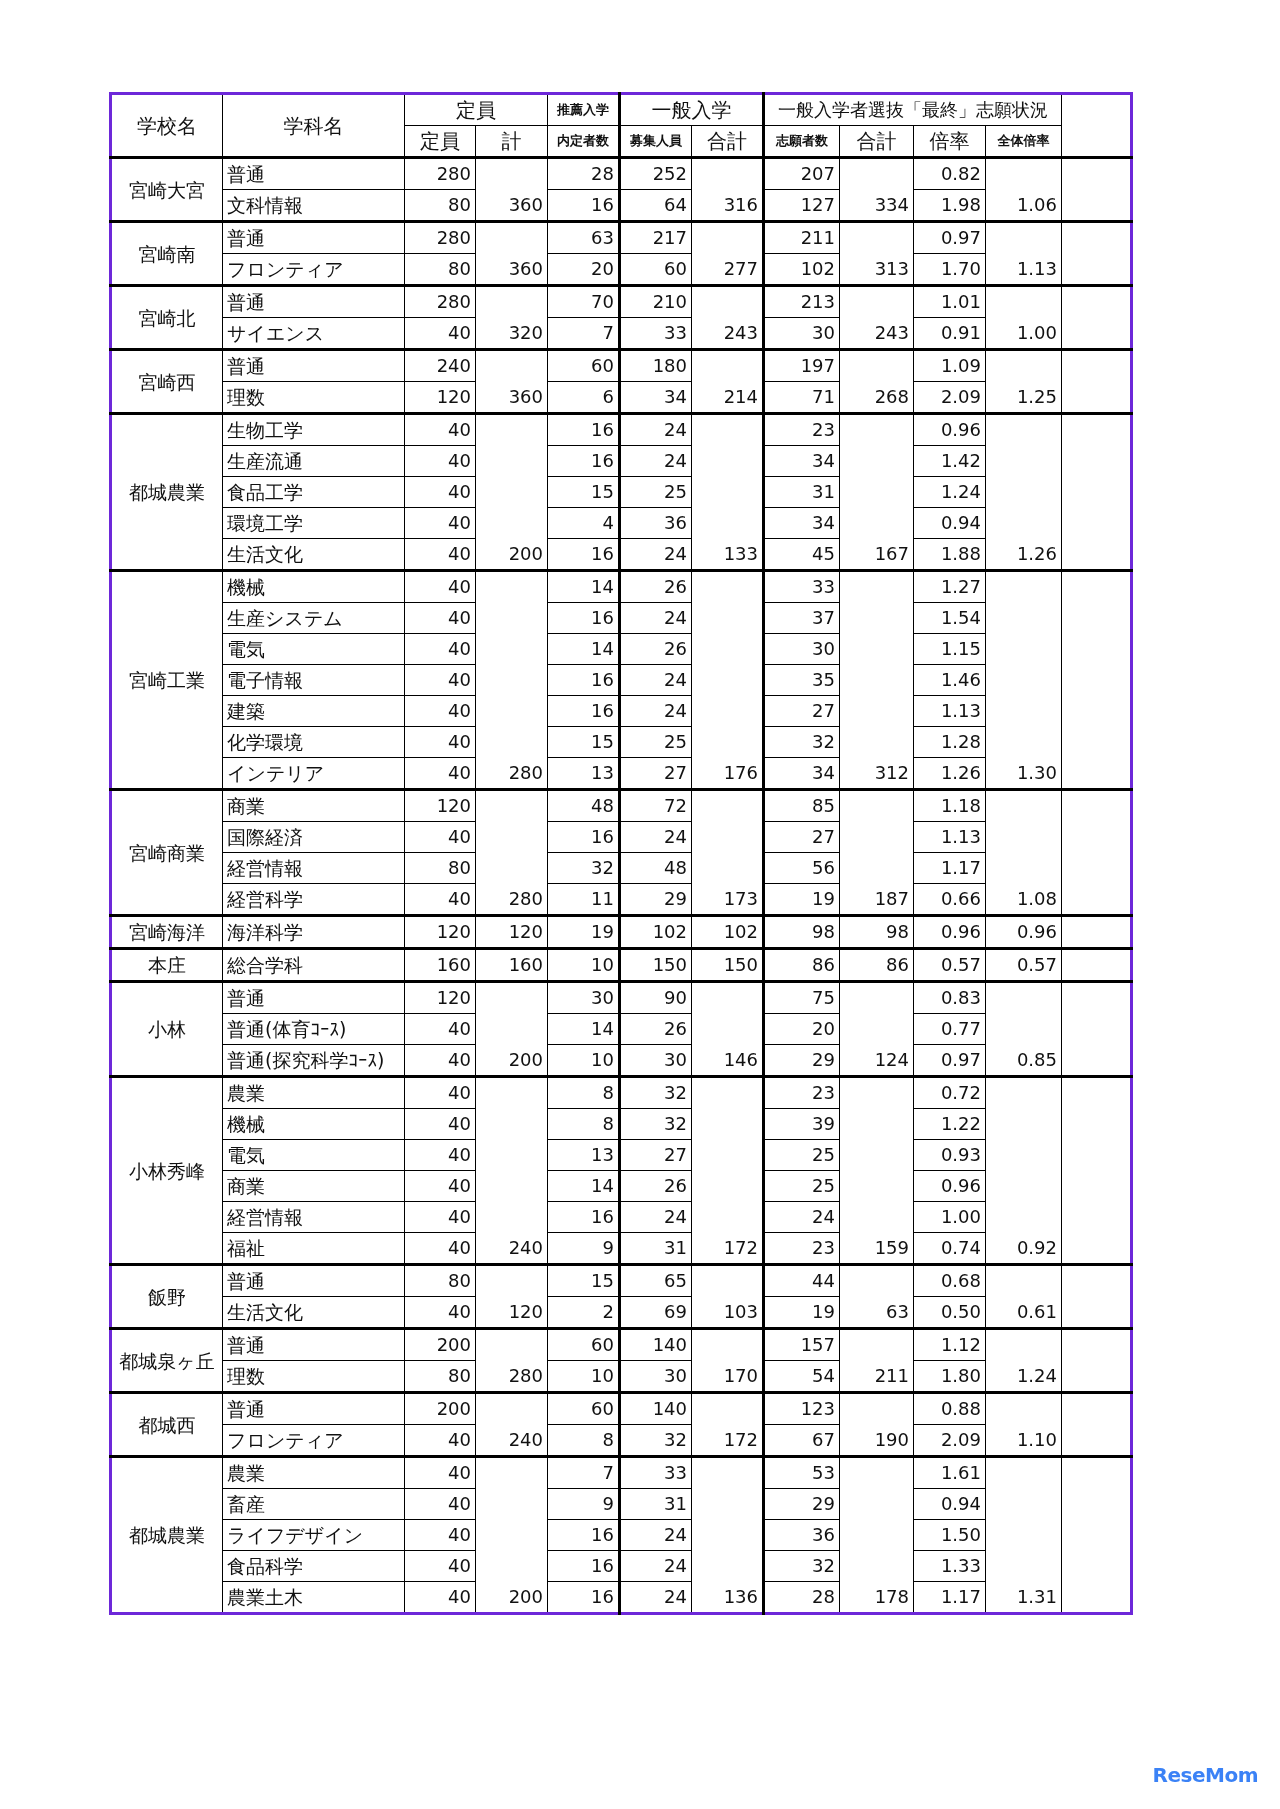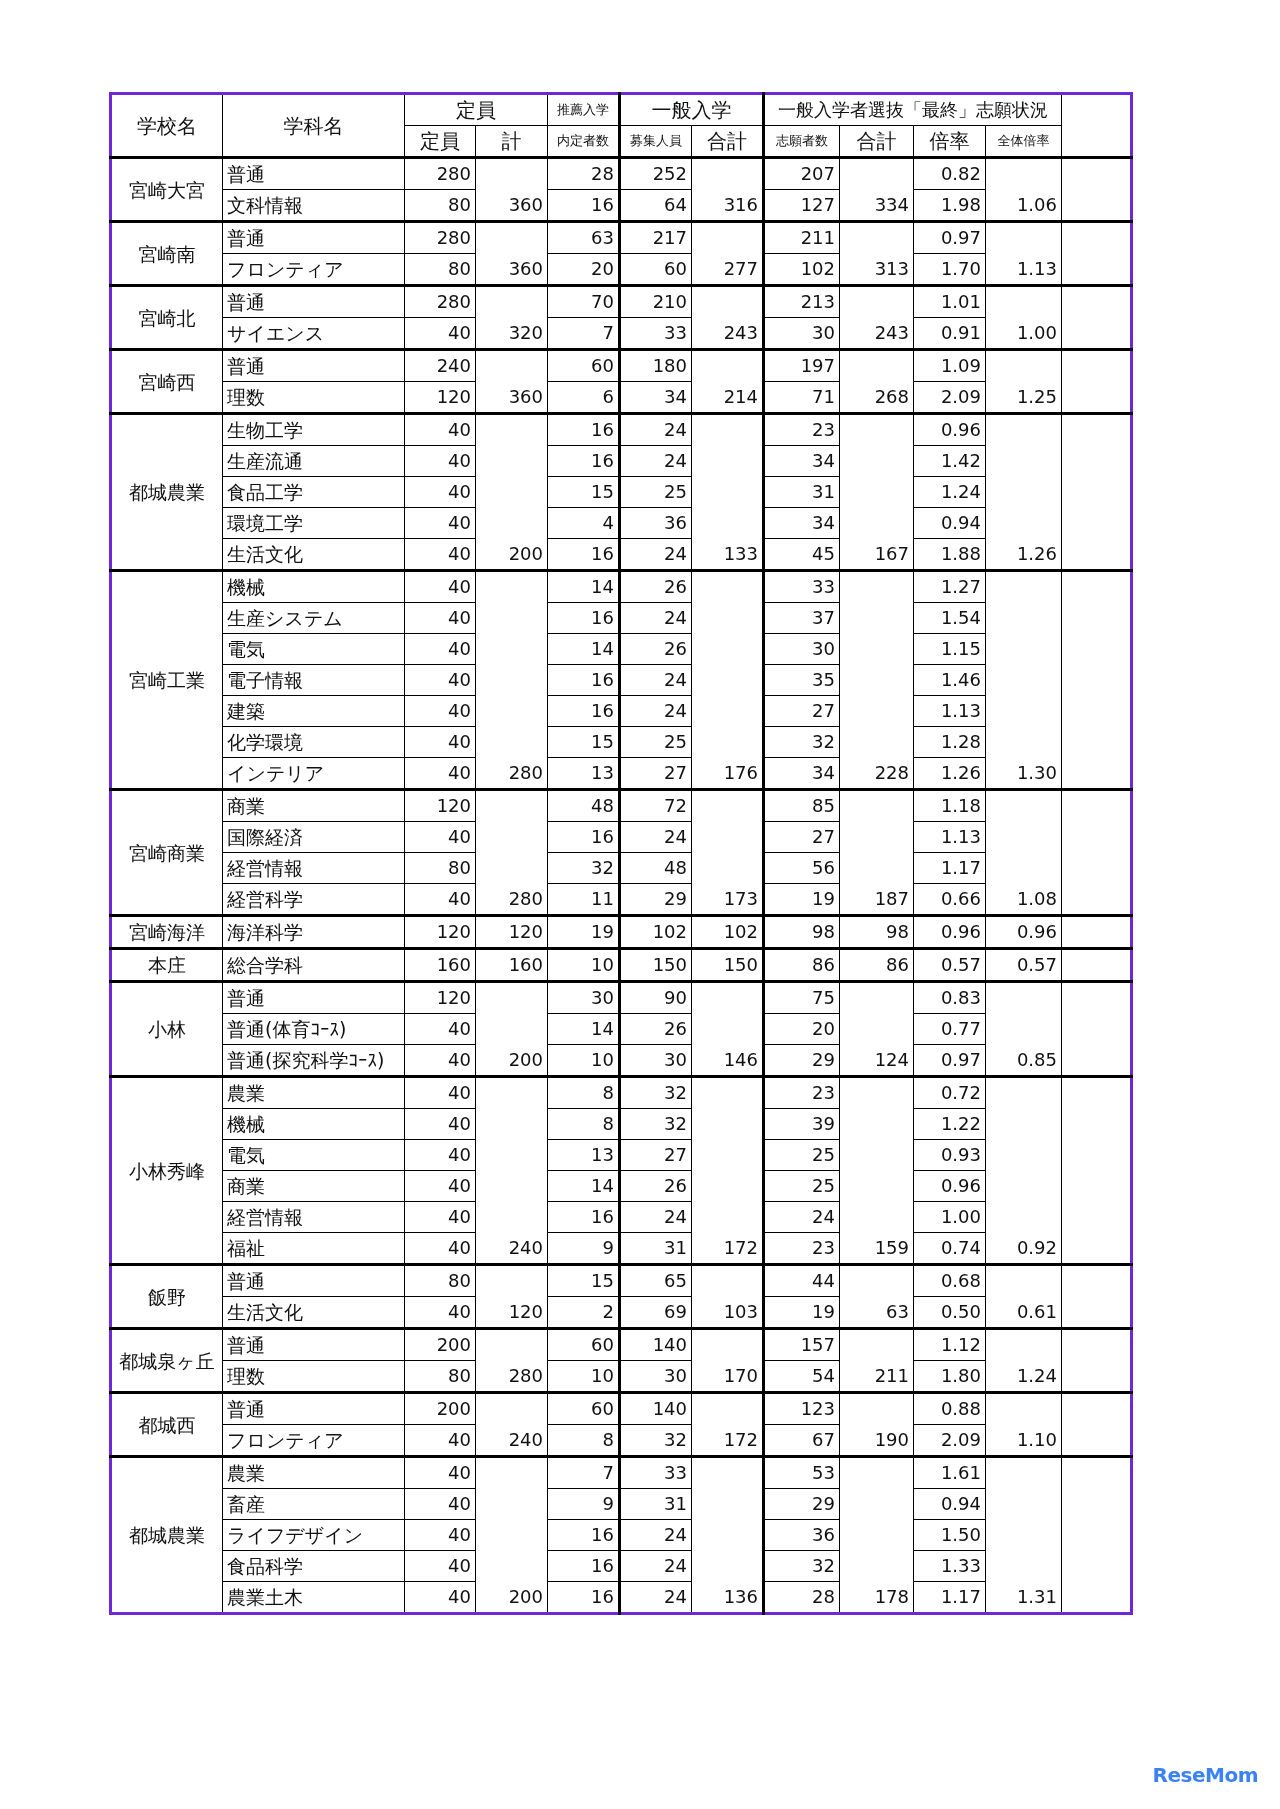--- a/index.html
+++ b/index.html
@@ -3,21 +3,21 @@
 <meta charset="utf-8">
 <style>
   html, body { margin:0; padding:0; background:#fff; }
   body { width:1280px; height:1809px; position:relative; overflow:hidden;
          font-family:"DejaVu Sans","Liberation Sans",sans-serif; color:#111; }
   #sheet { position:absolute; left:109px; top:92px; }
   table { border-collapse:collapse; table-layout:fixed; border:3px solid #6d28d9; }
   td, th { border:1px solid #000; padding:0 4px; height:30px; font-size:18px;
            font-weight:normal; white-space:nowrap; overflow:hidden; line-height:30px; }
   th { text-align:center; font-size:20px; }
-  th.small { font-size:13px; }
+  th.small { font-size:13px;font-weight:bold; }
   td.school { text-align:center; font-size:19px; vertical-align:middle; }
   td.dept { text-align:left; font-size:19px; }
   td.num { text-align:right; }
   td.tot { text-align:right; vertical-align:bottom; }
   .bl { border-left:3px solid #000; }
   .bt { border-top:3px solid #000; }
   .bb { border-bottom:3px solid #000; }
   #logo { position:absolute; right:22px; bottom:22px; font-family:"DejaVu Sans",sans-serif;
           font-weight:bold; font-size:20px; color:#3b82f6; letter-spacing:-0.5px; }
 </style>
@@ -193,21 +193,21 @@
         </tr>
         <tr class="bt">
           <td class="school" rowspan="7">宮崎工業</td>
           <td class="dept">機械</td>
           <td class="num">40</td>
           <td class="tot" rowspan="7">280</td>
           <td class="num">14</td>
           <td class="num bl">26</td>
           <td class="tot" rowspan="7">176</td>
           <td class="num bl">33</td>
-          <td class="tot" rowspan="7">228</td>
+          <td class="tot" rowspan="7">312</td>
           <td class="num">1.27</td>
           <td class="tot" rowspan="7">1.30</td>
         </tr>
         <tr>
           <td class="dept">生産システム</td>
           <td class="num">40</td>
           <td class="num">16</td>
           <td class="num bl">24</td>
           <td class="num bl">37</td>
           <td class="num">1.54</td>

